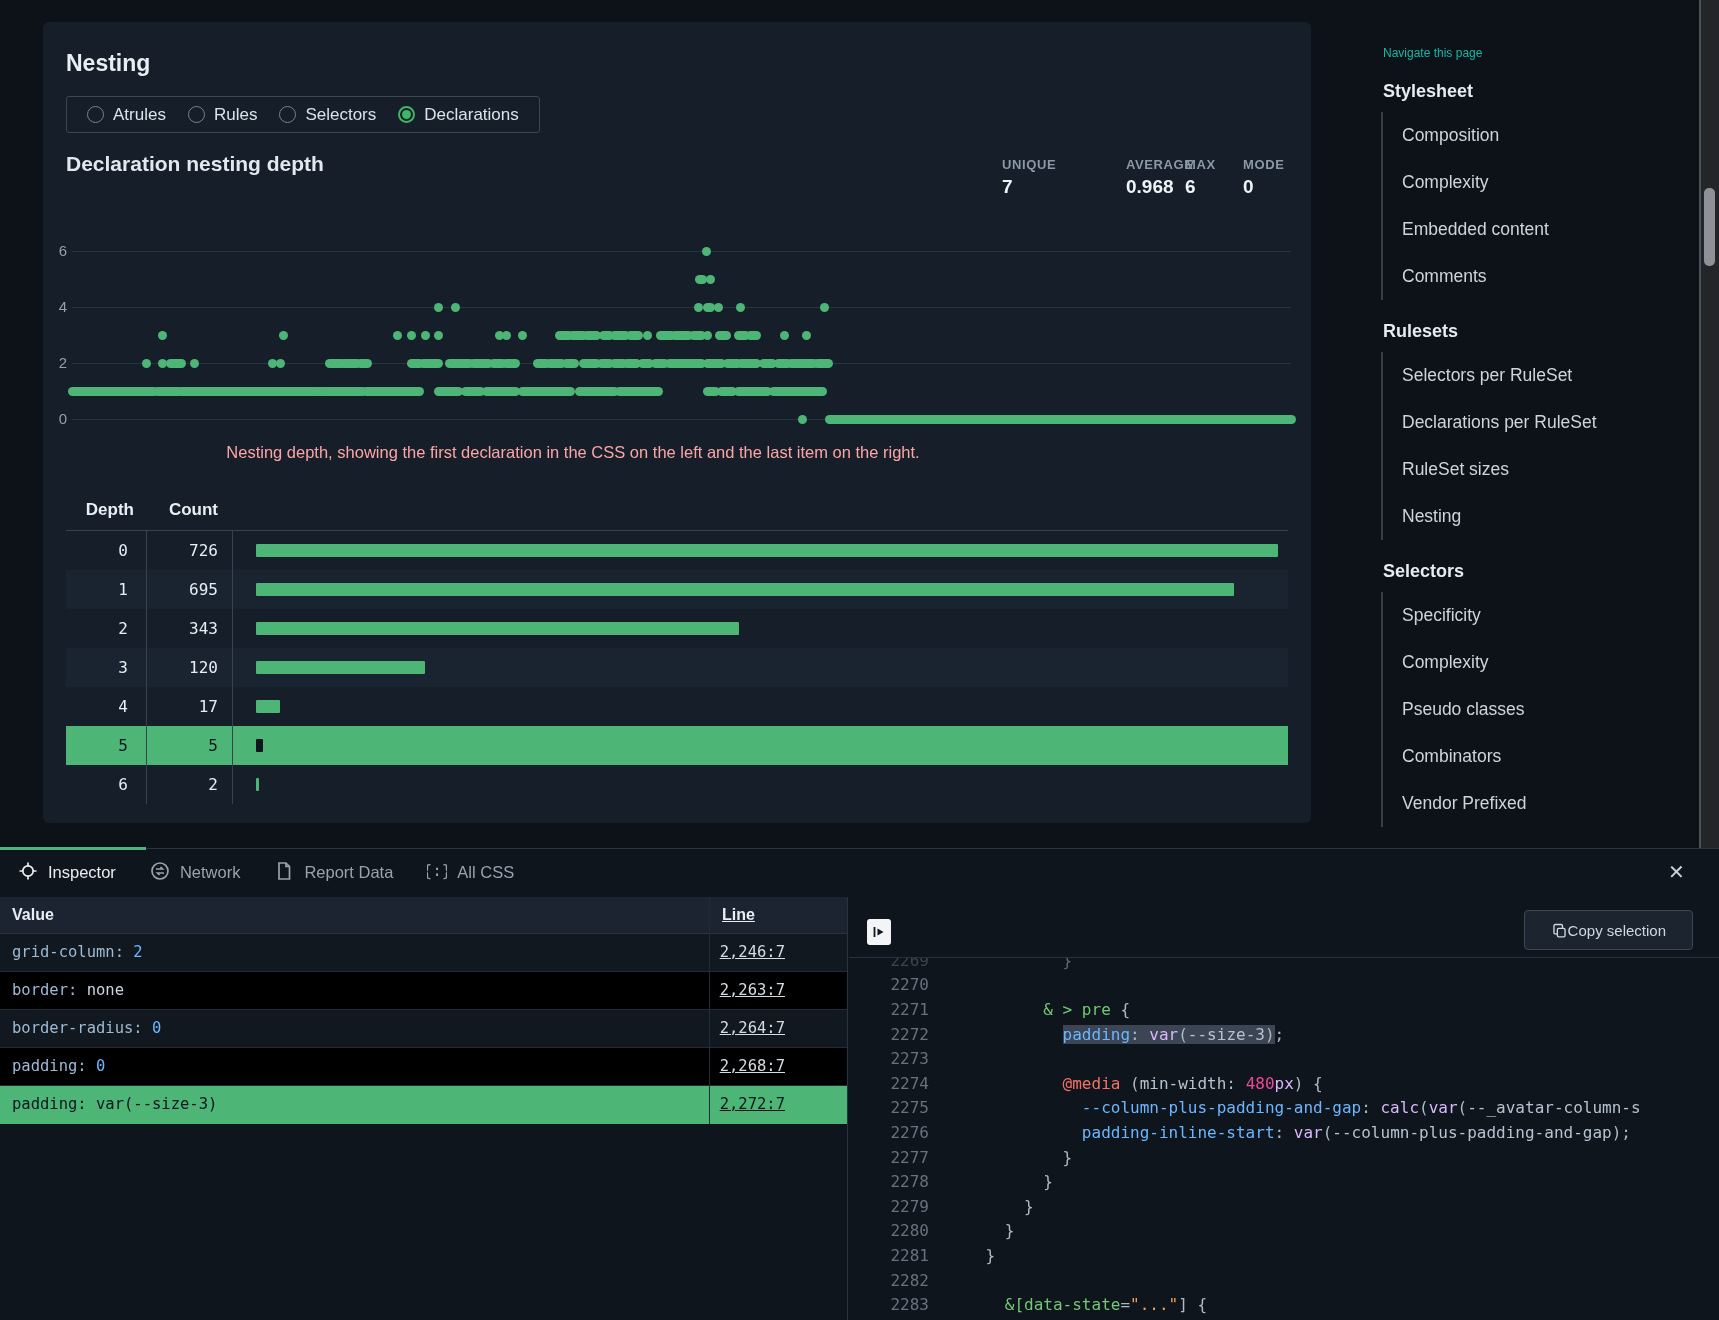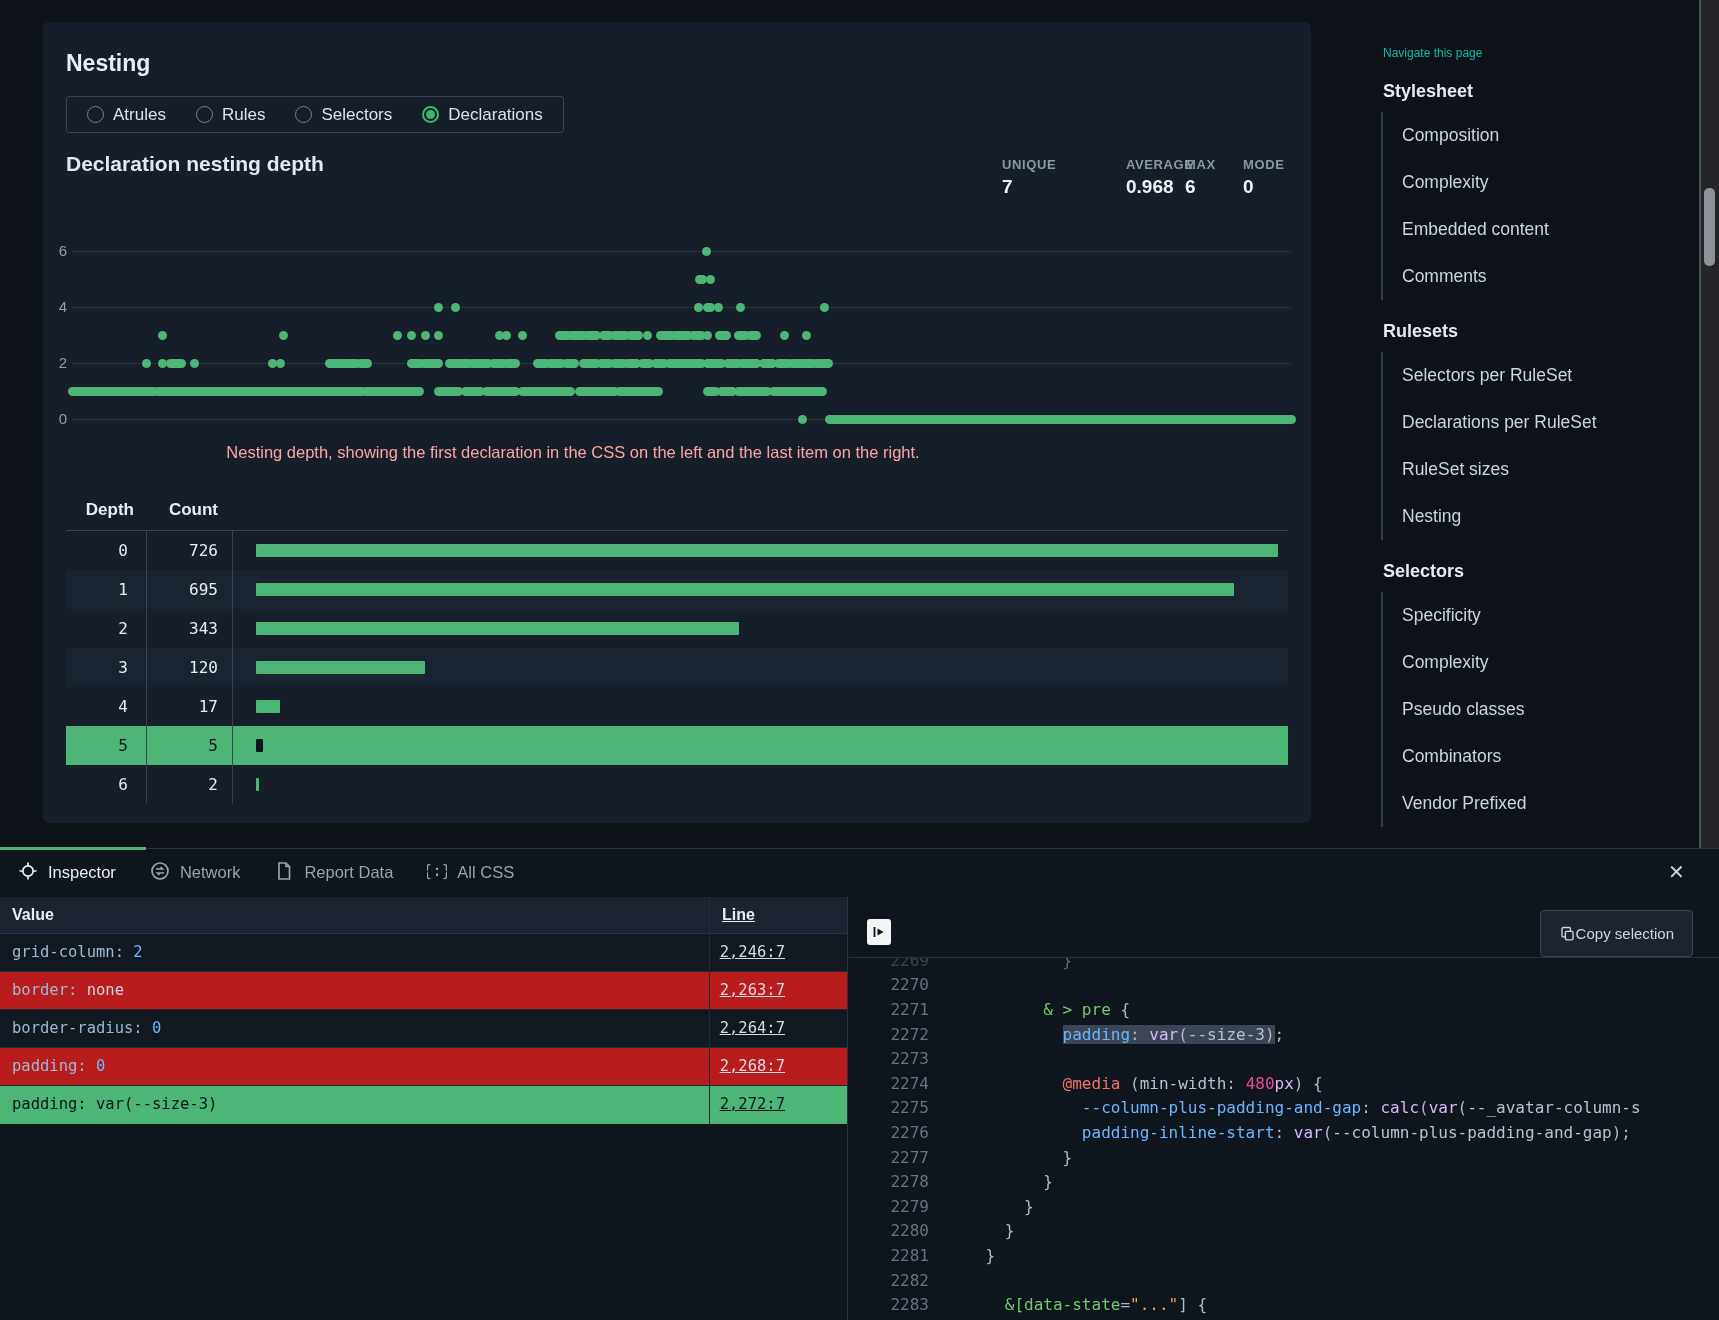--- a/index.html
+++ b/index.html
@@ -5,21 +5,21 @@
   * { box-sizing: border-box; margin: 0; padding: 0; }
   html,body { background:#0d1218; }
   .stage { position:relative; width:1719px; height:1320px; background:#0d1218;
            font-family:"Liberation Sans", sans-serif; overflow:hidden; color:#e6edf3; }
 
   
   .card { position:absolute; left:43px; top:22px; width:1268px; height:801px;
           background:#151e29; border-radius:6px; }
   .card-title { position:absolute; left:23px; top:28px; font-size:23px; font-weight:700; color:#e9eef3; }
   .radio-group { position:absolute; left:23px; top:74px; height:37px; border:1px solid #3b4653;
-                 border-radius:3px; display:flex; align-items:center; padding:0 20px; gap:30px; }
+                 border-radius:3px; display:flex; align-items:center; padding:0 20px; gap:22px; }
   .radio-item { display:flex; align-items:center; gap:9px; font-size:17px; color:#dbe2e9; cursor:pointer; }
   .radio-dot { width:17px; height:17px; border-radius:50%; border:1.5px solid #78828e; position:relative; }
   .radio-dot.sel { border:2px solid #41b565; }
   .radio-dot.sel::after { content:""; position:absolute; left:2px; top:2px; width:9px; height:9px;
                           border-radius:50%; background:#41b565; }
   .section-title { position:absolute; left:23px; top:130px; font-size:21px; font-weight:600; color:#e2e8ee; }
   .stat { position:absolute; top:135px; }
   .stat .lbl { font-size:13px; font-weight:600; color:#8b98a5; letter-spacing:.6px; }
   .stat .val { font-size:19px; font-weight:700; color:#eef3f7; margin-top:4px; }
 
@@ -69,35 +69,35 @@
   .tab svg { width:20px; height:20px; stroke:currentColor; fill:none; stroke-width:1.7; }
   .panel-close { position:absolute; left:1668px; top:11px; font-size:20px; color:#c9d1d9; cursor:pointer; }
 
   .values-pane { position:absolute; left:0; top:48px; width:848px; bottom:0; border-right:1px solid #2a3440; }
   .vt-head { height:37px; background:#1b2430; border-bottom:1px solid #2a3440; position:relative;
              font-size:16px; font-weight:700; color:#e9eef3; }
   .vt-head .v { position:absolute; left:12px; top:9px; }
   .vt-head .l { position:absolute; left:722px; top:9px; text-decoration:underline; cursor:pointer; }
   .vt-row { height:38px; position:relative; border-bottom:1px solid #222c38; background:#11181f;
             font-family:"DejaVu Sans Mono",monospace; font-size:15.5px; cursor:pointer; }
-  .vt-row.stripe { background:#b91c1c; }
+  .vt-row.stripe { background:#000000; }
   .vt-row.hl { background:#4db575; border-bottom-color:#4db575; }
   .vt-prop { position:absolute; left:12px; top:9px; color:#9db9d3; }
   .vt-prop .pv-number { color:#6cb6ff; } .vt-prop .pv-keyword { color:#c9d5e1; } .vt-prop .pv-plain { color:#9db9d3; }
   .vt-row.hl .vt-prop, .vt-row.hl .vt-prop span { color:#0e1620; }
   .vt-line { position:absolute; right:62px; top:9px; color:#d5dde3; text-decoration:underline; }
   .vt-row.hl .vt-line { color:#0e1620; }
   .vt-coldiv { position:absolute; left:709px; top:0; width:1px; height:227px; background:#222c38; }
 
   .code-pane { position:absolute; left:849px; top:48px; right:0; bottom:0; }
   .code-toolbar { height:61px; border-bottom:1px solid #28323e; position:relative; }
   .panel-toggle { position:absolute; left:18px; top:22px; width:24px; height:26px; background:#f2f4f6;
                   border-radius:3px; display:flex; align-items:center; justify-content:center; cursor:pointer; }
-  .copy-btn { position:absolute; right:26px; top:13px; height:47px; border:1px solid #3b4754; background:#1b242f;
-              border-radius:4px; display:flex; align-items:center; gap:0; padding:0 18px;
+  .copy-btn { position:absolute; right:26px; top:13px; height:40px; border:1px solid #3b4754; background:#1b242f;
+              border-radius:4px; display:flex; align-items:center; gap:0; padding:0 26px;
               font-size:15px; color:#cfd8df; cursor:pointer; }
   .copy-btn svg { width:17px; height:17px; stroke:#cfd8df; fill:none; stroke-width:1.6; }
   .code-scroll { position:absolute; left:0; top:61px; right:0; bottom:0; overflow:hidden; }
   .code-inner { margin-top:-10px;margin-left:6px; }
   .code-line { display:flex; height:24.6px; align-items:center; font-family:"DejaVu Sans Mono",monospace;
                font-size:16px; white-space:pre; }
   .code-line .ln { width:74px; text-align:right; color:#67727e; flex:none; }
   .code-line .src { margin-left:18px; }
   .code-line.fade { opacity:.5; }
   .tk-g{color:#72c873}.tk-p{color:#aeb9c5}.tk-b{color:#6cb6ff}.tk-fn{color:#d9b8fa}

